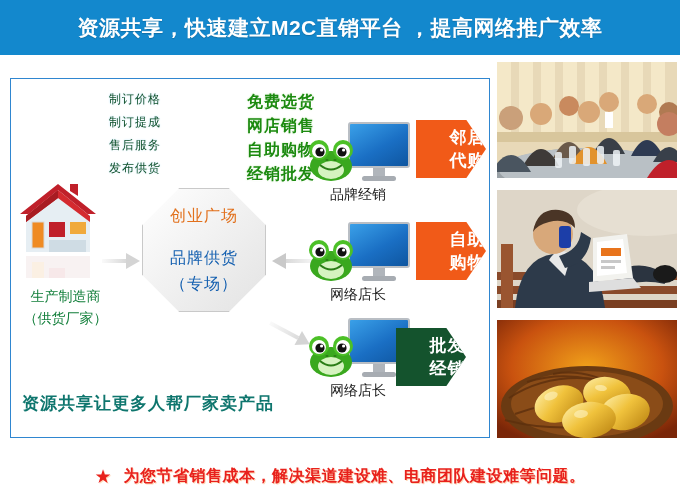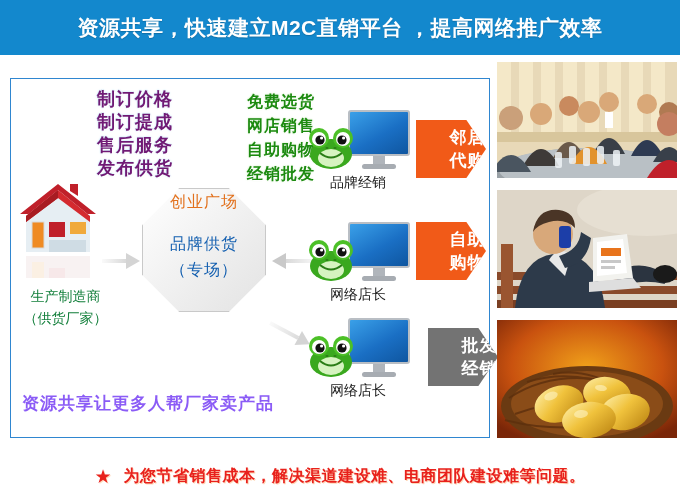--- a/index.html
+++ b/index.html
@@ -25,21 +25,21 @@
 
   
   .frame{
     position:absolute;left:10px;top:78px;width:480px;height:360px;
     border:1px solid #2f86d0;background:#ffffff;box-sizing:border-box;
   }
 
   
   .blue-list{position:absolute;left:85px;top:88px;width:100px;}
   .blue-item{
-    font-size:18px;font-weight:bold;color:#701a75;
+    font-size:12px;font-weight:normal;color:#14532d;
     line-height:23px;text-align:center;letter-spacing:1px;
     text-shadow:1px 1px 0 #ffffff,0 0 2px #9fd9f5;
     white-space:nowrap;
   }
 
   
   .green-list{position:absolute;left:236px;top:90px;width:90px;}
   .green-item{
     font-size:16px;font-weight:bold;color:#1c8a10;
     line-height:24px;text-align:center;letter-spacing:1px;
@@ -69,21 +69,21 @@
     border-top:8px solid transparent;border-bottom:8px solid transparent;
   }
 
   
   .octagon{
     position:absolute;left:142px;top:188px;width:124px;height:124px;
     background:linear-gradient(135deg,#ffffff 0%,#f2f2f2 45%,#e3e3e3 100%);
     border:1px solid #c9c9c9;
     clip-path:polygon(30% 0%,70% 0%,100% 30%,100% 70%,70% 100%,30% 100%,0% 70%,0% 30%);
     box-sizing:border-box;
-    display:flex;flex-direction:column;align-items:center;justify-content:flex-start;
+    display:flex;flex-direction:column;align-items:center;justify-content:center;
   }
   .oct-line1{font-size:16px;color:#e2711d;line-height:26px;letter-spacing:1px;}
   .oct-line2{font-size:16px;color:#1560b0;line-height:26px;letter-spacing:1px;margin-top:16px;}
   .oct-line3{font-size:16px;color:#1560b0;line-height:26px;letter-spacing:1px;}
 
   
   .node{position:absolute;width:104px;height:84px;}
   .monitor{position:absolute;right:0;top:0;width:62px;height:62px;}
   .mon-screen{
     position:absolute;left:0;top:0;width:62px;height:46px;
@@ -108,21 +108,21 @@
     position:absolute;width:70px;height:58px;
     display:flex;flex-direction:column;align-items:center;justify-content:center;
     clip-path:polygon(0% 0%,72% 0%,100% 50%,72% 100%,0% 100%);
     color:#ffffff;font-size:17px;font-weight:bold;letter-spacing:1px;
   }
   .banner span{line-height:23px;padding-right:12px;white-space:nowrap;margin-left:45px;}
 
   
   .slogan-inner{
     position:absolute;left:22px;top:392px;
-    font-size:17px;font-weight:bold;color:#8b5cf6;letter-spacing:1px;
+    font-size:17px;font-weight:bold;color:#0f766e;letter-spacing:1px;
     white-space:nowrap;
   }
 
   
   .footer{
     position:absolute;left:0;top:452px;width:680px;height:48px;
     display:flex;align-items:center;justify-content:center;
   }
   .footer-star{
     color:#e8211c;font-size:19px;margin-right:12px;line-height:1;
@@ -202,21 +202,21 @@
     <div class="shaft" style="left:0;width:32px;background:linear-gradient(to right,#fafafa,#dcdcdc);"></div>
     <div class="head" style="left:32px;border-left:13px solid #d4d4d4;"></div>
   </div>
 
   <div class="octagon">
     <div class="oct-line1">创业广场</div>
     <div class="oct-line2">品牌供货</div>
     <div class="oct-line3">（专场）</div>
   </div>
 
-  <div class="node" style="left:306px;top:110px;">
+  <div class="node" style="left:306px;top:122px;">
     <div class="monitor">
       <div class="mon-screen"></div>
         <div class="mon-stand"></div>
         <div class="mon-base"></div>
     </div>
     <div class="frog">
       <svg width="50" height="46" viewBox="0 0 50 46">
         <ellipse cx="25" cy="30" rx="21" ry="15" fill="#3aa81e"></ellipse>
         <ellipse cx="25" cy="34" rx="13" ry="9" fill="#d6f3c0"></ellipse>
         <circle cx="13" cy="14" r="10" fill="#4cc027"></circle>
@@ -288,21 +288,21 @@
   </div>
 
   <div class="banner" style="left:416px;top:120px;background:#f15a18;">
     <span>邻居</span>
     <span>代购</span>
   </div>
   <div class="banner" style="left:416px;top:222px;background:#f15a18;">
     <span>自助</span>
     <span>购物</span>
   </div>
-  <div class="banner" style="left:428px;top:328px;background:#737373;">
+  <div class="banner" style="left:396px;top:328px;background:#14532d;">
     <span>批发</span>
     <span>经销</span>
   </div>
 
   <div class="slogan-inner">资源共享让更多人帮厂家卖产品</div>
 
   <div class="photo" style="left:497px;top:62px;width:180px;height:116px;">
     <svg width="180" height="116" viewBox="0 0 180 116">
       <rect width="180" height="116" fill="#e8d9b8"></rect>
       <g fill="#f4e8c8">

